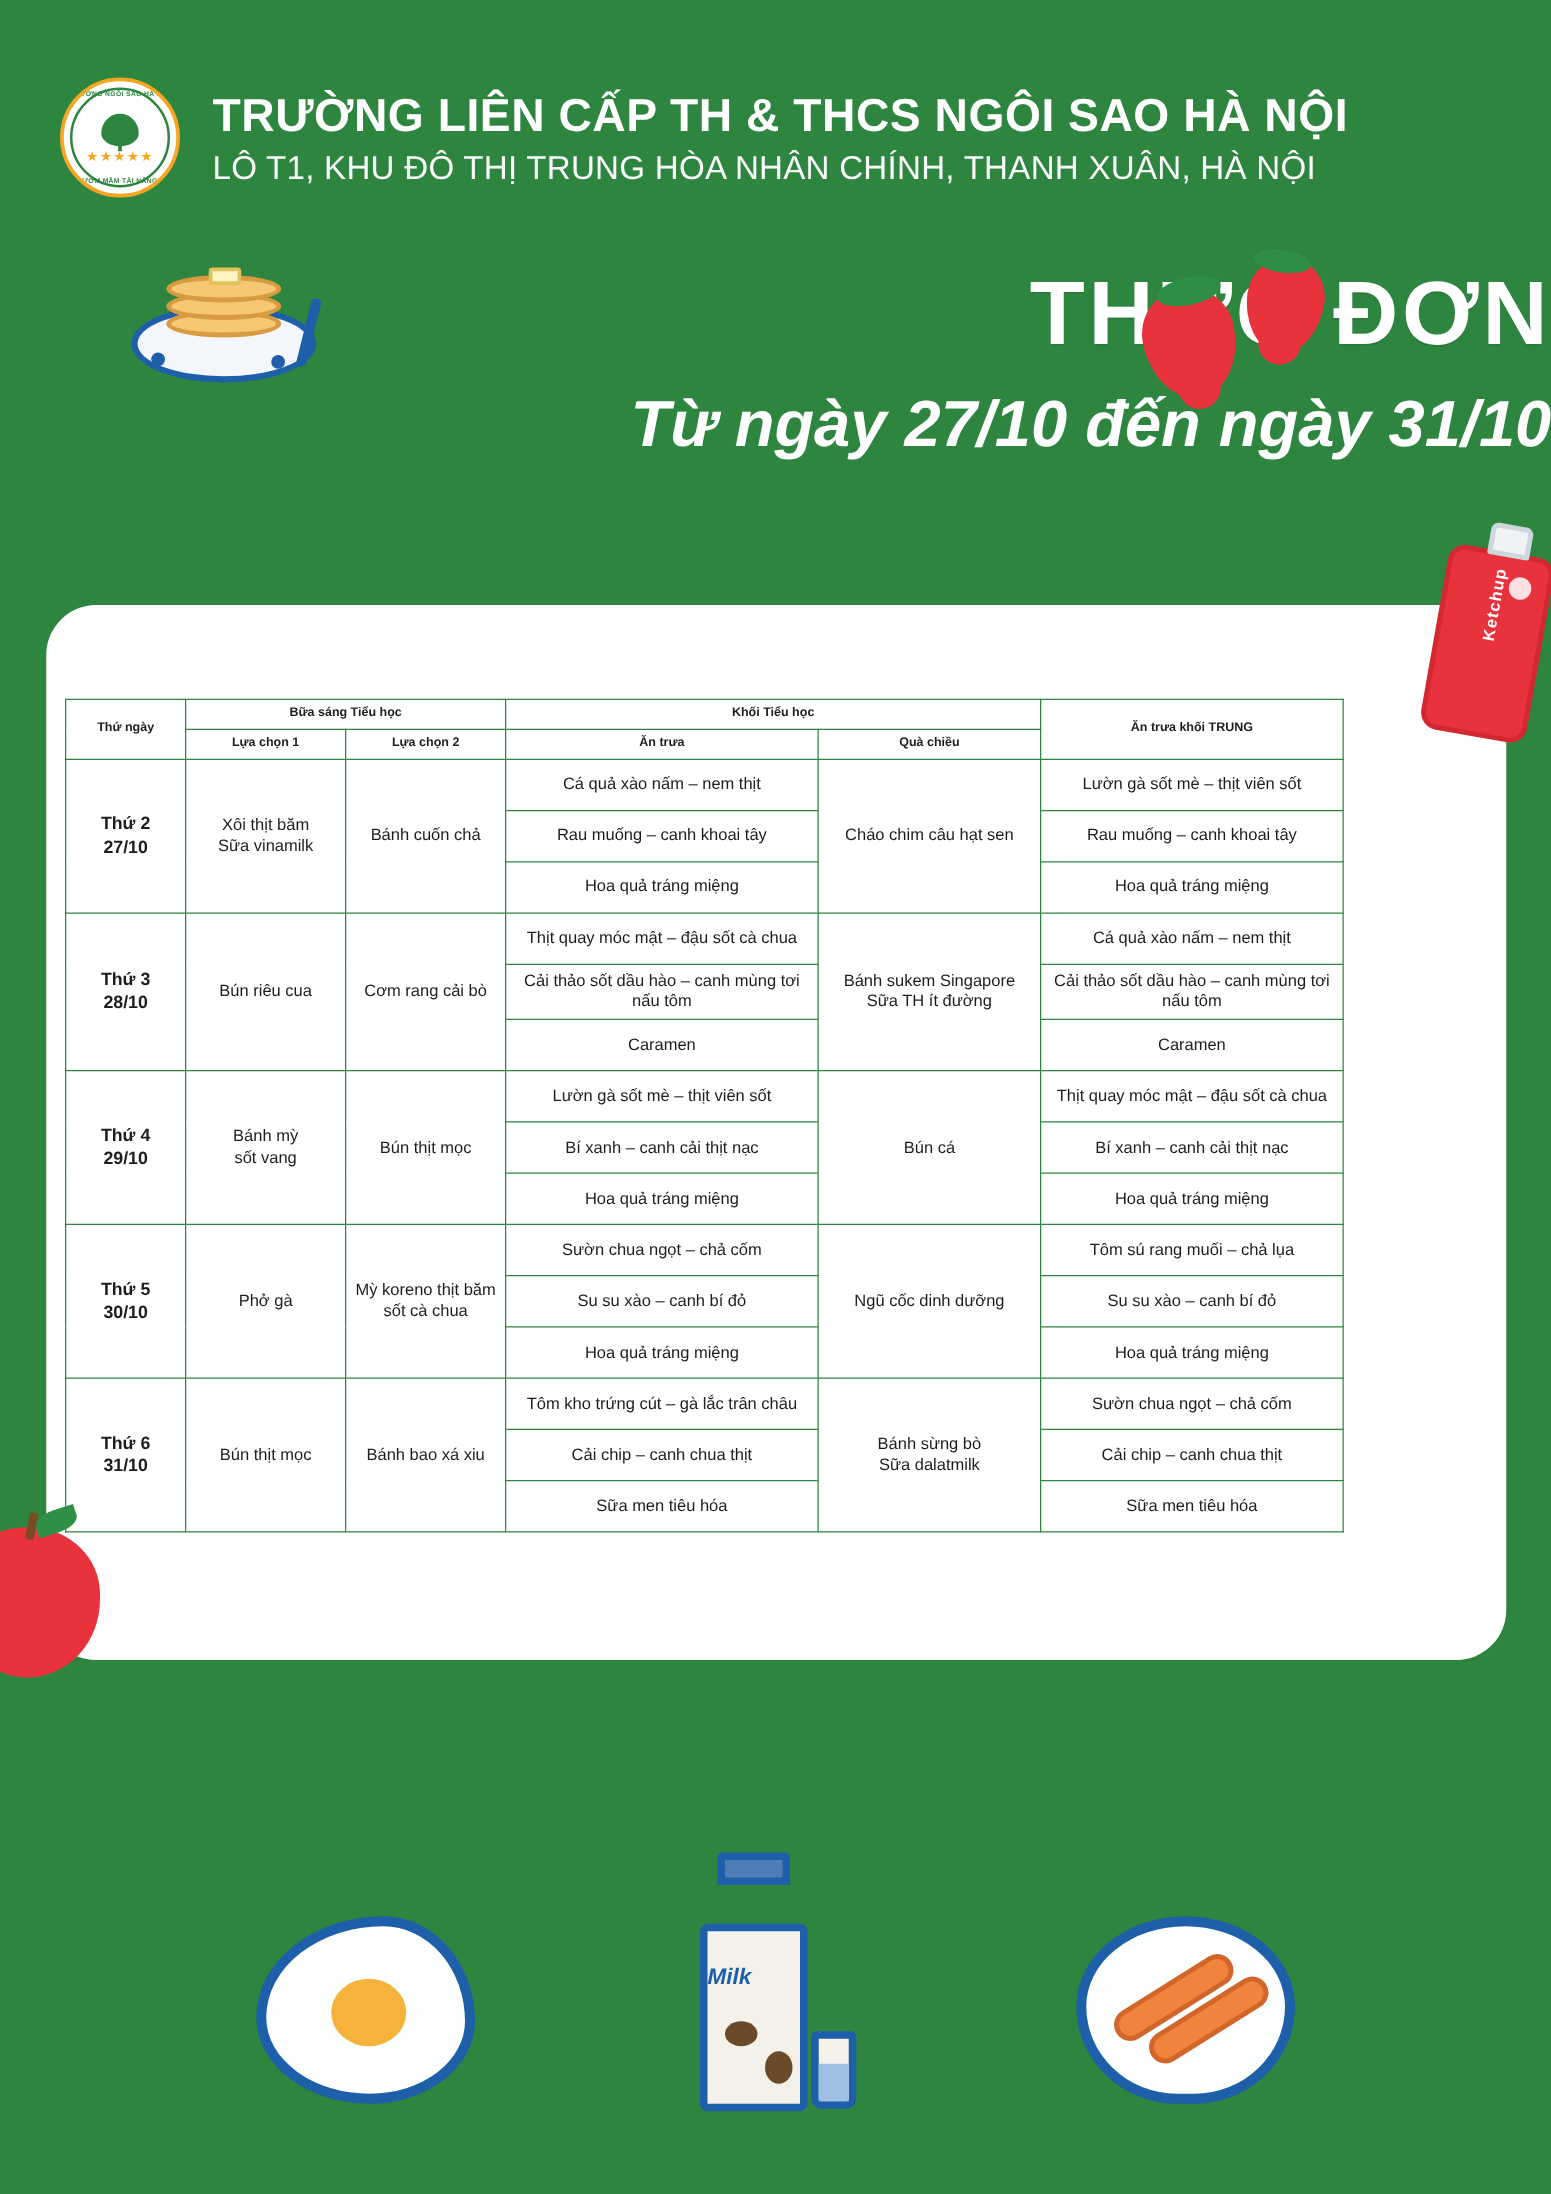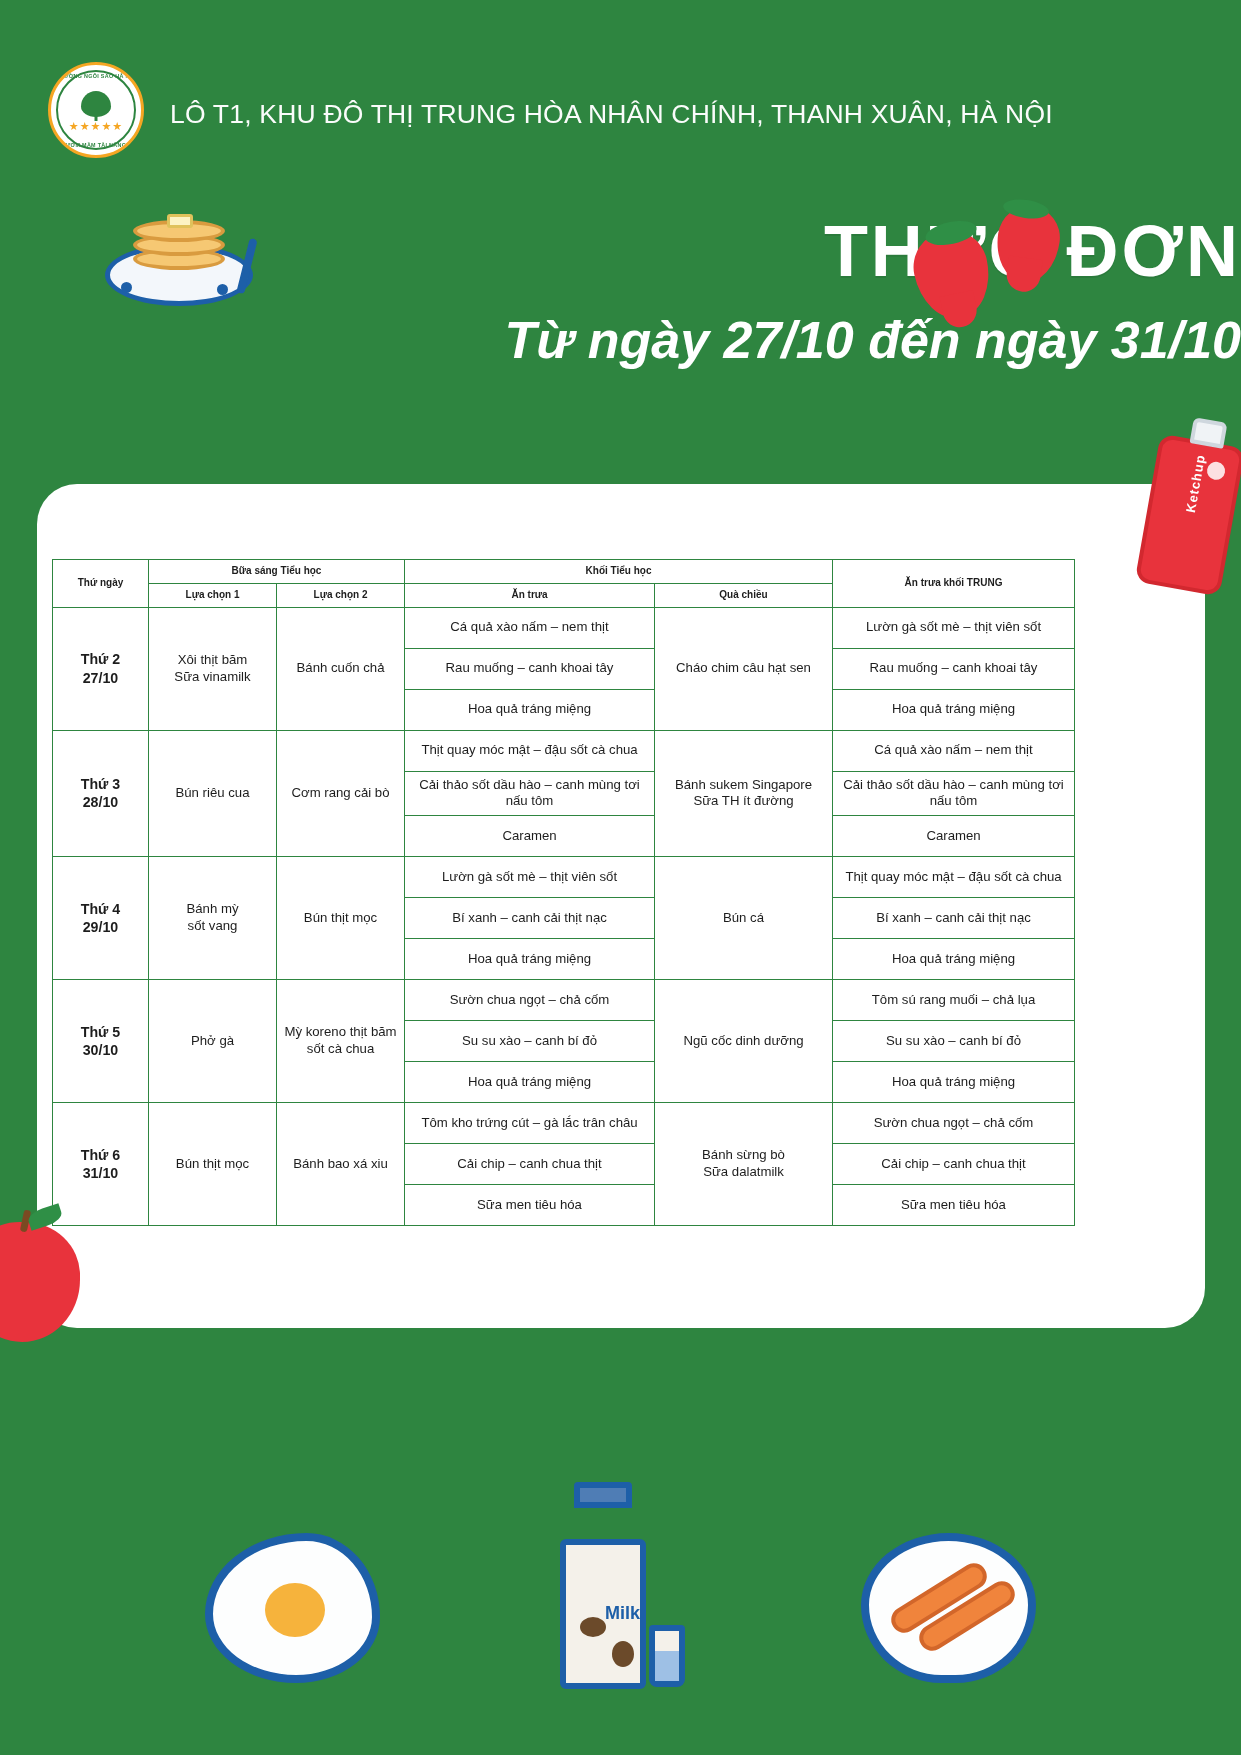--- a/index.html
+++ b/index.html
@@ -285,22 +285,22 @@
   }
   .milk .top {
     position: absolute; left: 14px; top: -22px;
     width: 58px; height: 26px;
     background: #4f7db5;
     border: 6px solid #1d5fa8;
     border-radius: 4px 4px 0 0;
   }
   .milk .word {
     position: absolute; left: 0; right: 0; top: 26px;
-    text-align: right; color: #1d5fa8;
-    font-size: 18px; font-weight: bold; margin-top: 32px;
+    text-align: left; color: #1d5fa8;
+    font-size: 18px; font-style: italic; font-weight: bold;
   }
   .milk .spot {
     position: absolute; background: #6b4a2a; border-radius: 50%;
   }
   .milk .sp1 { left: 14px; top: 72px; width: 26px; height: 20px; }
   .milk .sp2 { left: 46px; top: 96px; width: 22px; height: 26px; }
   .milk .glass {
     position: absolute; right: 0; bottom: 2px;
     width: 36px; height: 62px;
     background: #f4f1ea; border: 6px solid #1d5fa8;
@@ -335,20 +335,21 @@
 <div class="header">
   <div class="logo">
     <div class="ring"></div>
     <div class="logotop">TRƯỜNG NGÔI SAO HÀ NỘI</div>
     <div class="leaf"></div>
     <div class="leafstem"></div>
     <div class="stars">★★★★★</div>
     <div class="logobot">ƯƠM MẦM TÀI NĂNG</div>
   </div>
   <div class="titles">
+    <h1 class="school-name">TRƯỜNG LIÊN CẤP TH &amp; THCS NGÔI SAO HÀ NỘI</h1>
     <div class="school-addr">LÔ T1, KHU ĐÔ THỊ TRUNG HÒA NHÂN CHÍNH, THANH XUÂN, HÀ NỘI</div>
   </div>
 </div>
 
 <div class="title-block">
 
   <div class="pancake">
     <div class="plate"></div>
     <div class="stack">
       <div class="cake c1"></div>

